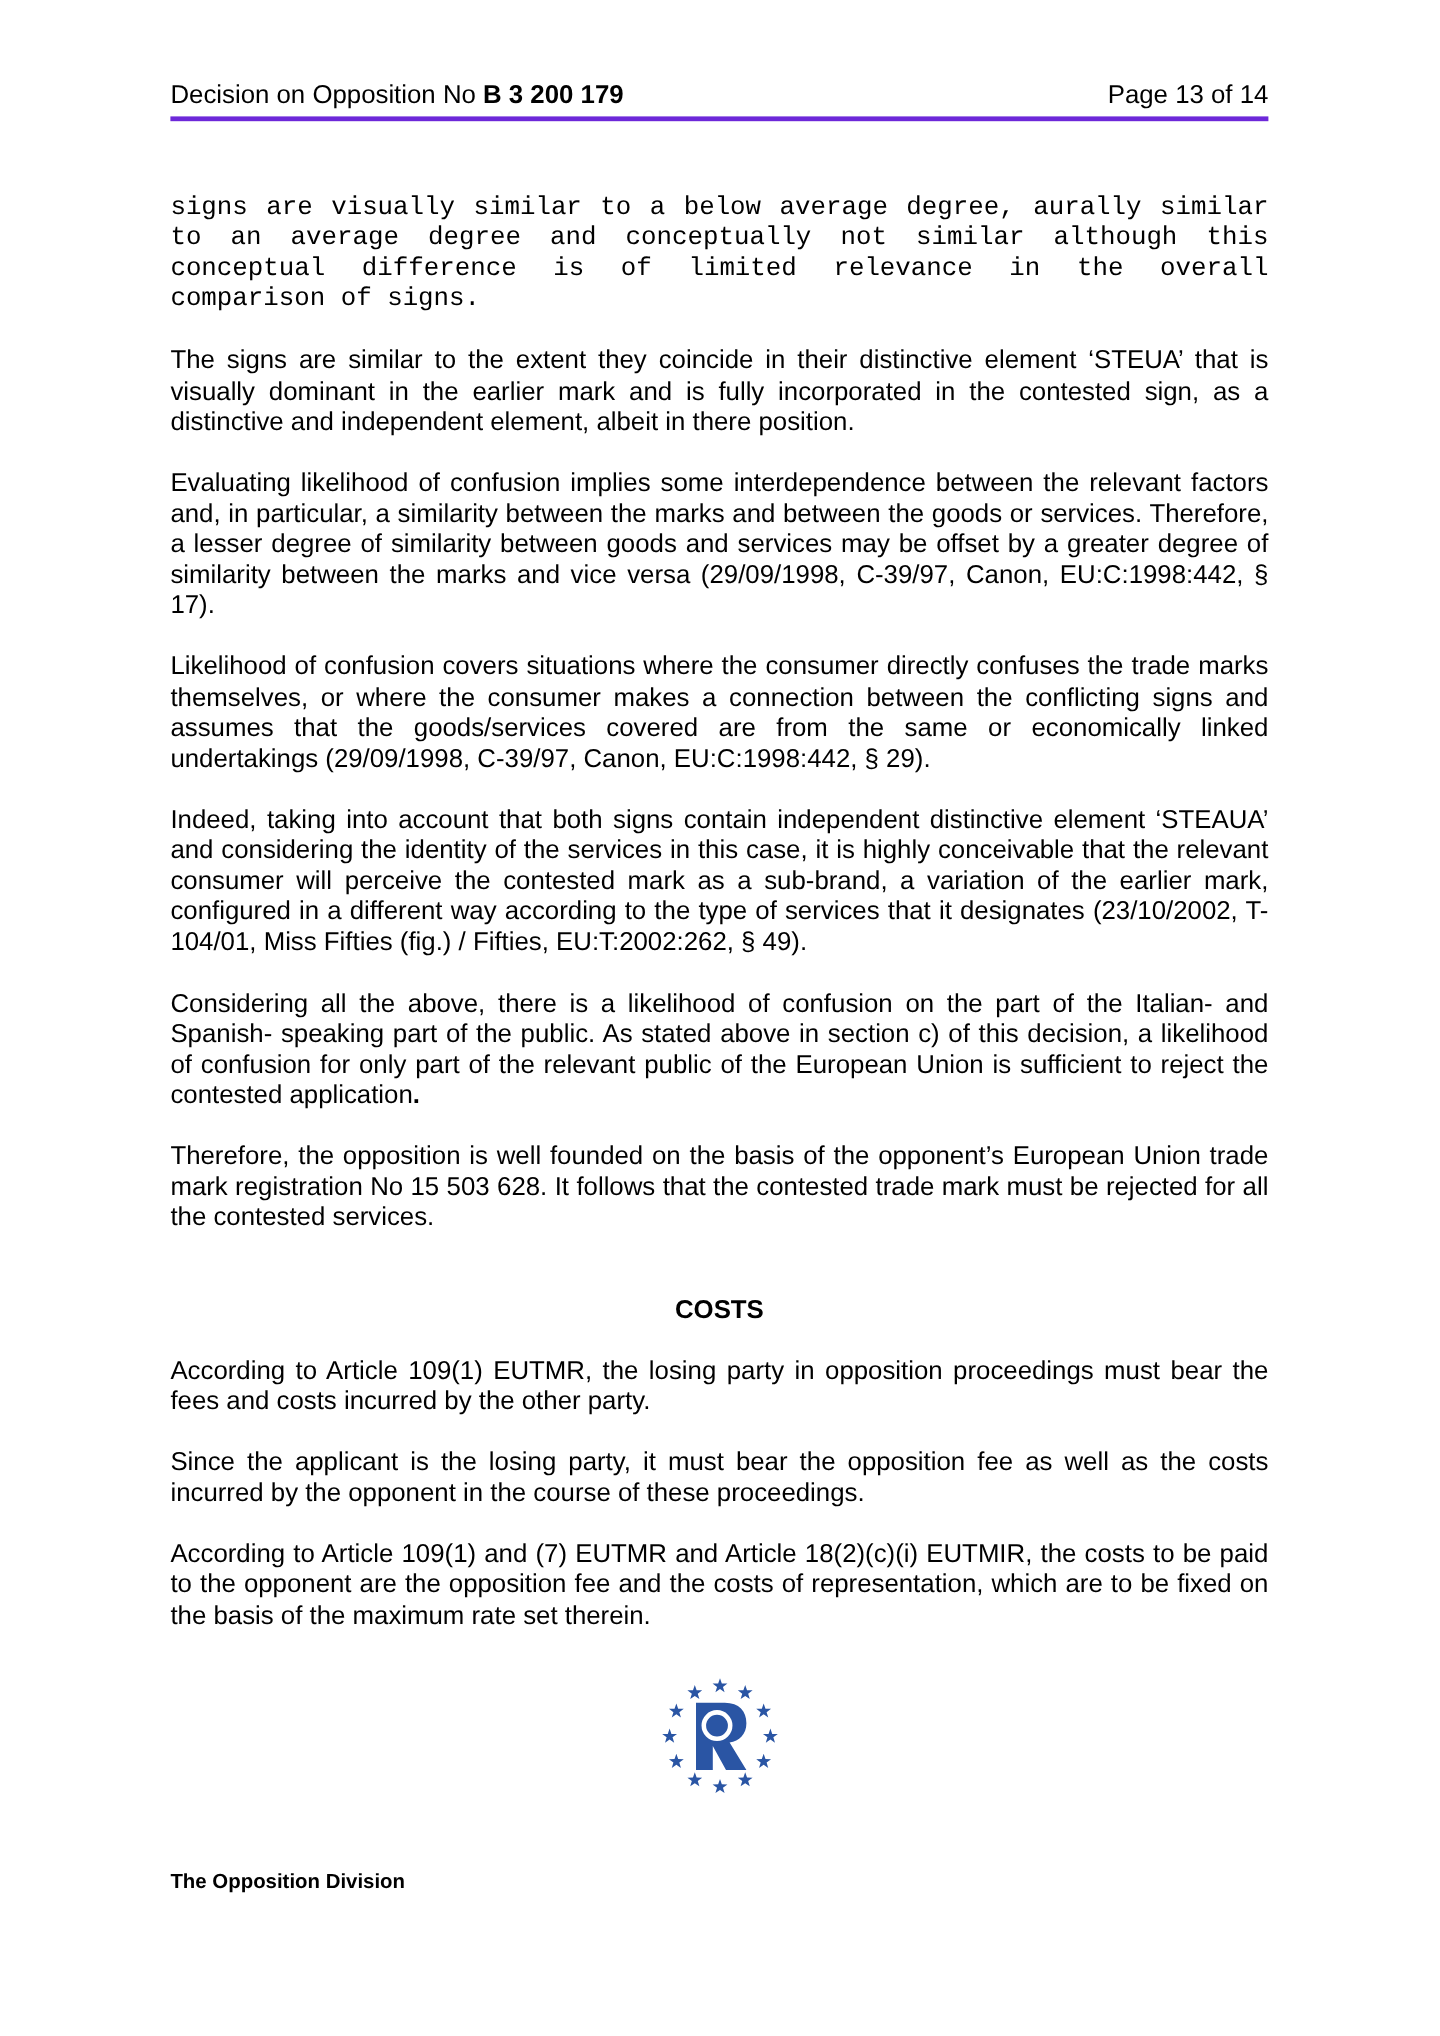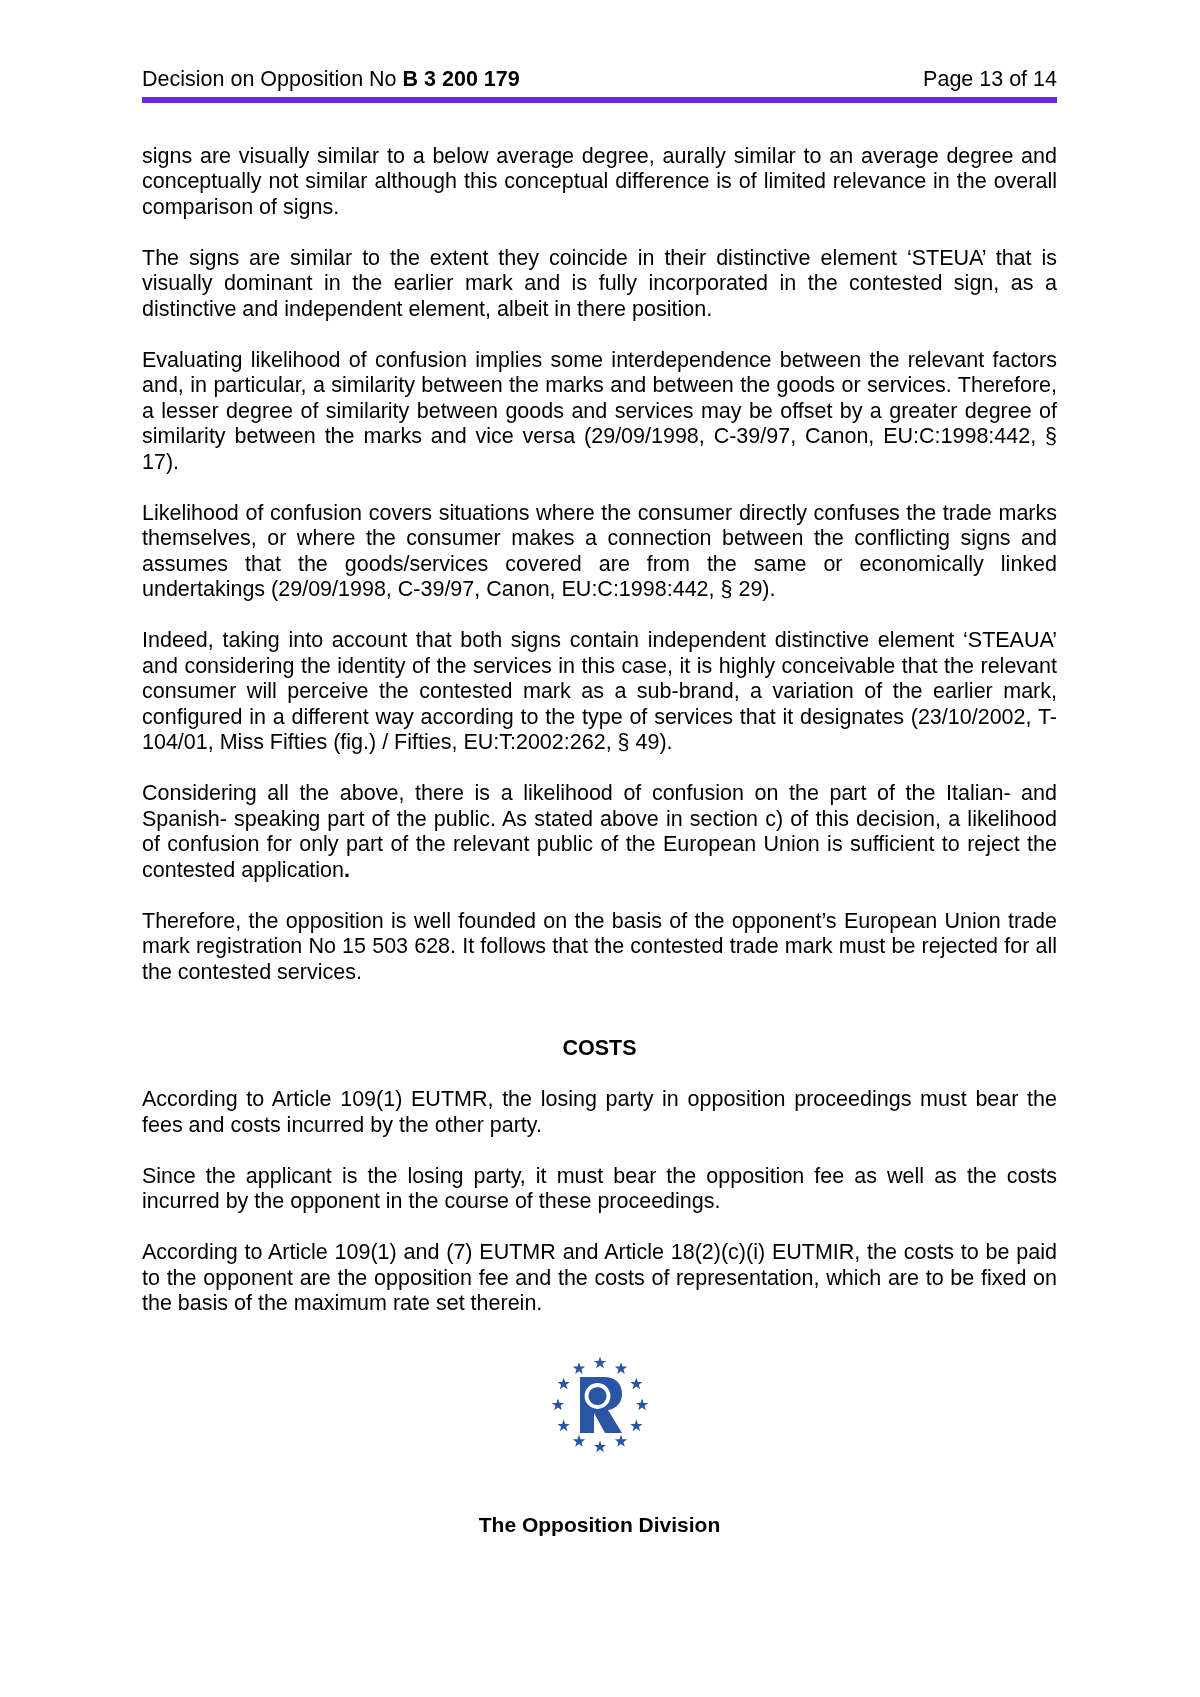--- a/index.html
+++ b/index.html
@@ -15,47 +15,46 @@
     padding: 67px 143px 0 142px;
     overflow: hidden;
   }
   .header {
     display: flex;
     justify-content: space-between;
     align-items: baseline;
     font-size: 21.5px;
     line-height: 25.5px;
     padding-bottom: 4px;
-    border-bottom: 6px solid #6d28d9;
+    border-bottom: 4px solid #6d28d9;
   }
   .header .bold { font-weight: bold; }
   .body-text p {
     margin: 25.5px 0 0 0;
     font-size: 21.5px;
     line-height: 25.5px;
     text-align: justify;
   }
-  .body-text p.first { margin-top: 41px; }
+  .body-text p.first { margin-top: 60px; font-family: Liberation Mono, monospace; }
   .costs-heading {
     margin: 51px 0 0 0;
     font-size: 21.5px;
     line-height: 25.5px;
     font-weight: bold;
     text-align: center;
   }
   .logo-wrap {
     margin-top: 38px;
     text-align: center;
   }
   .logo-wrap svg { display: inline-block; }
   .signature {
     margin-top: 53px;
-    text-align: center;
     font-weight: bold;
-    font-size: 21px;
+    font-size: 17px;
     line-height: 25.5px;
   }
   b.period { font-weight: bold; }
 </style>
 </head>
 <body>
 
 <div class="page">
 
   <div class="header">

